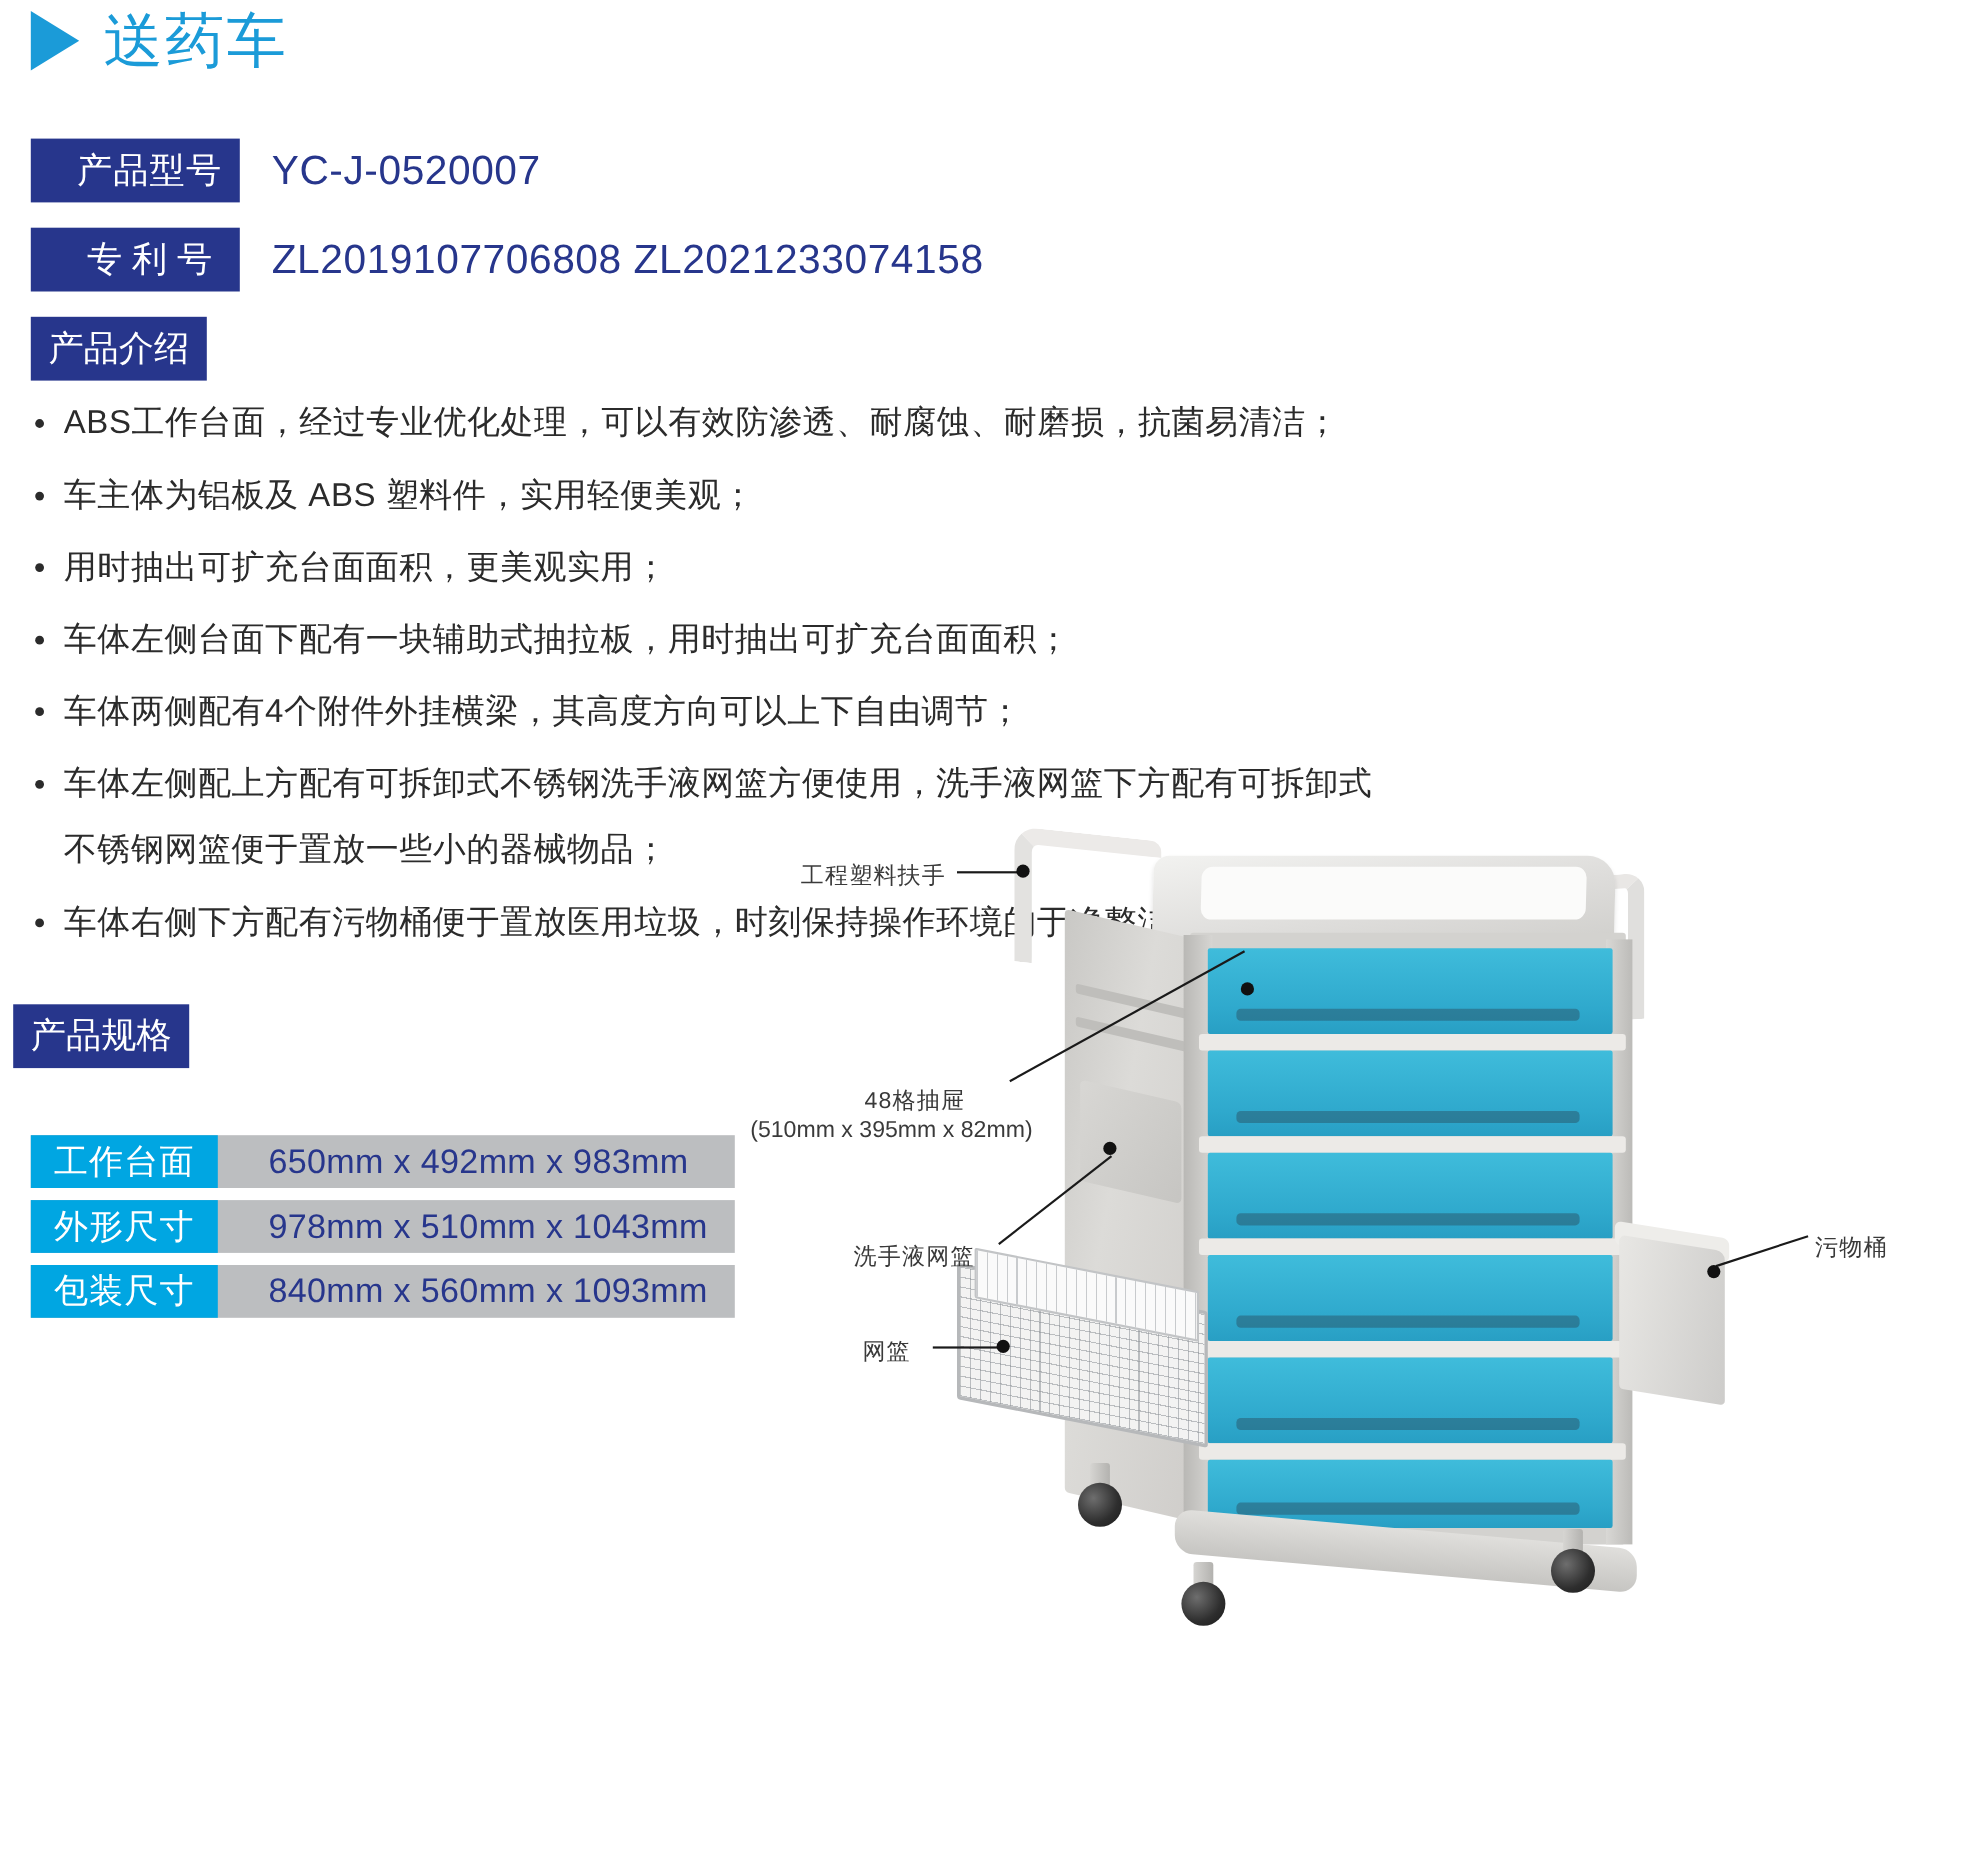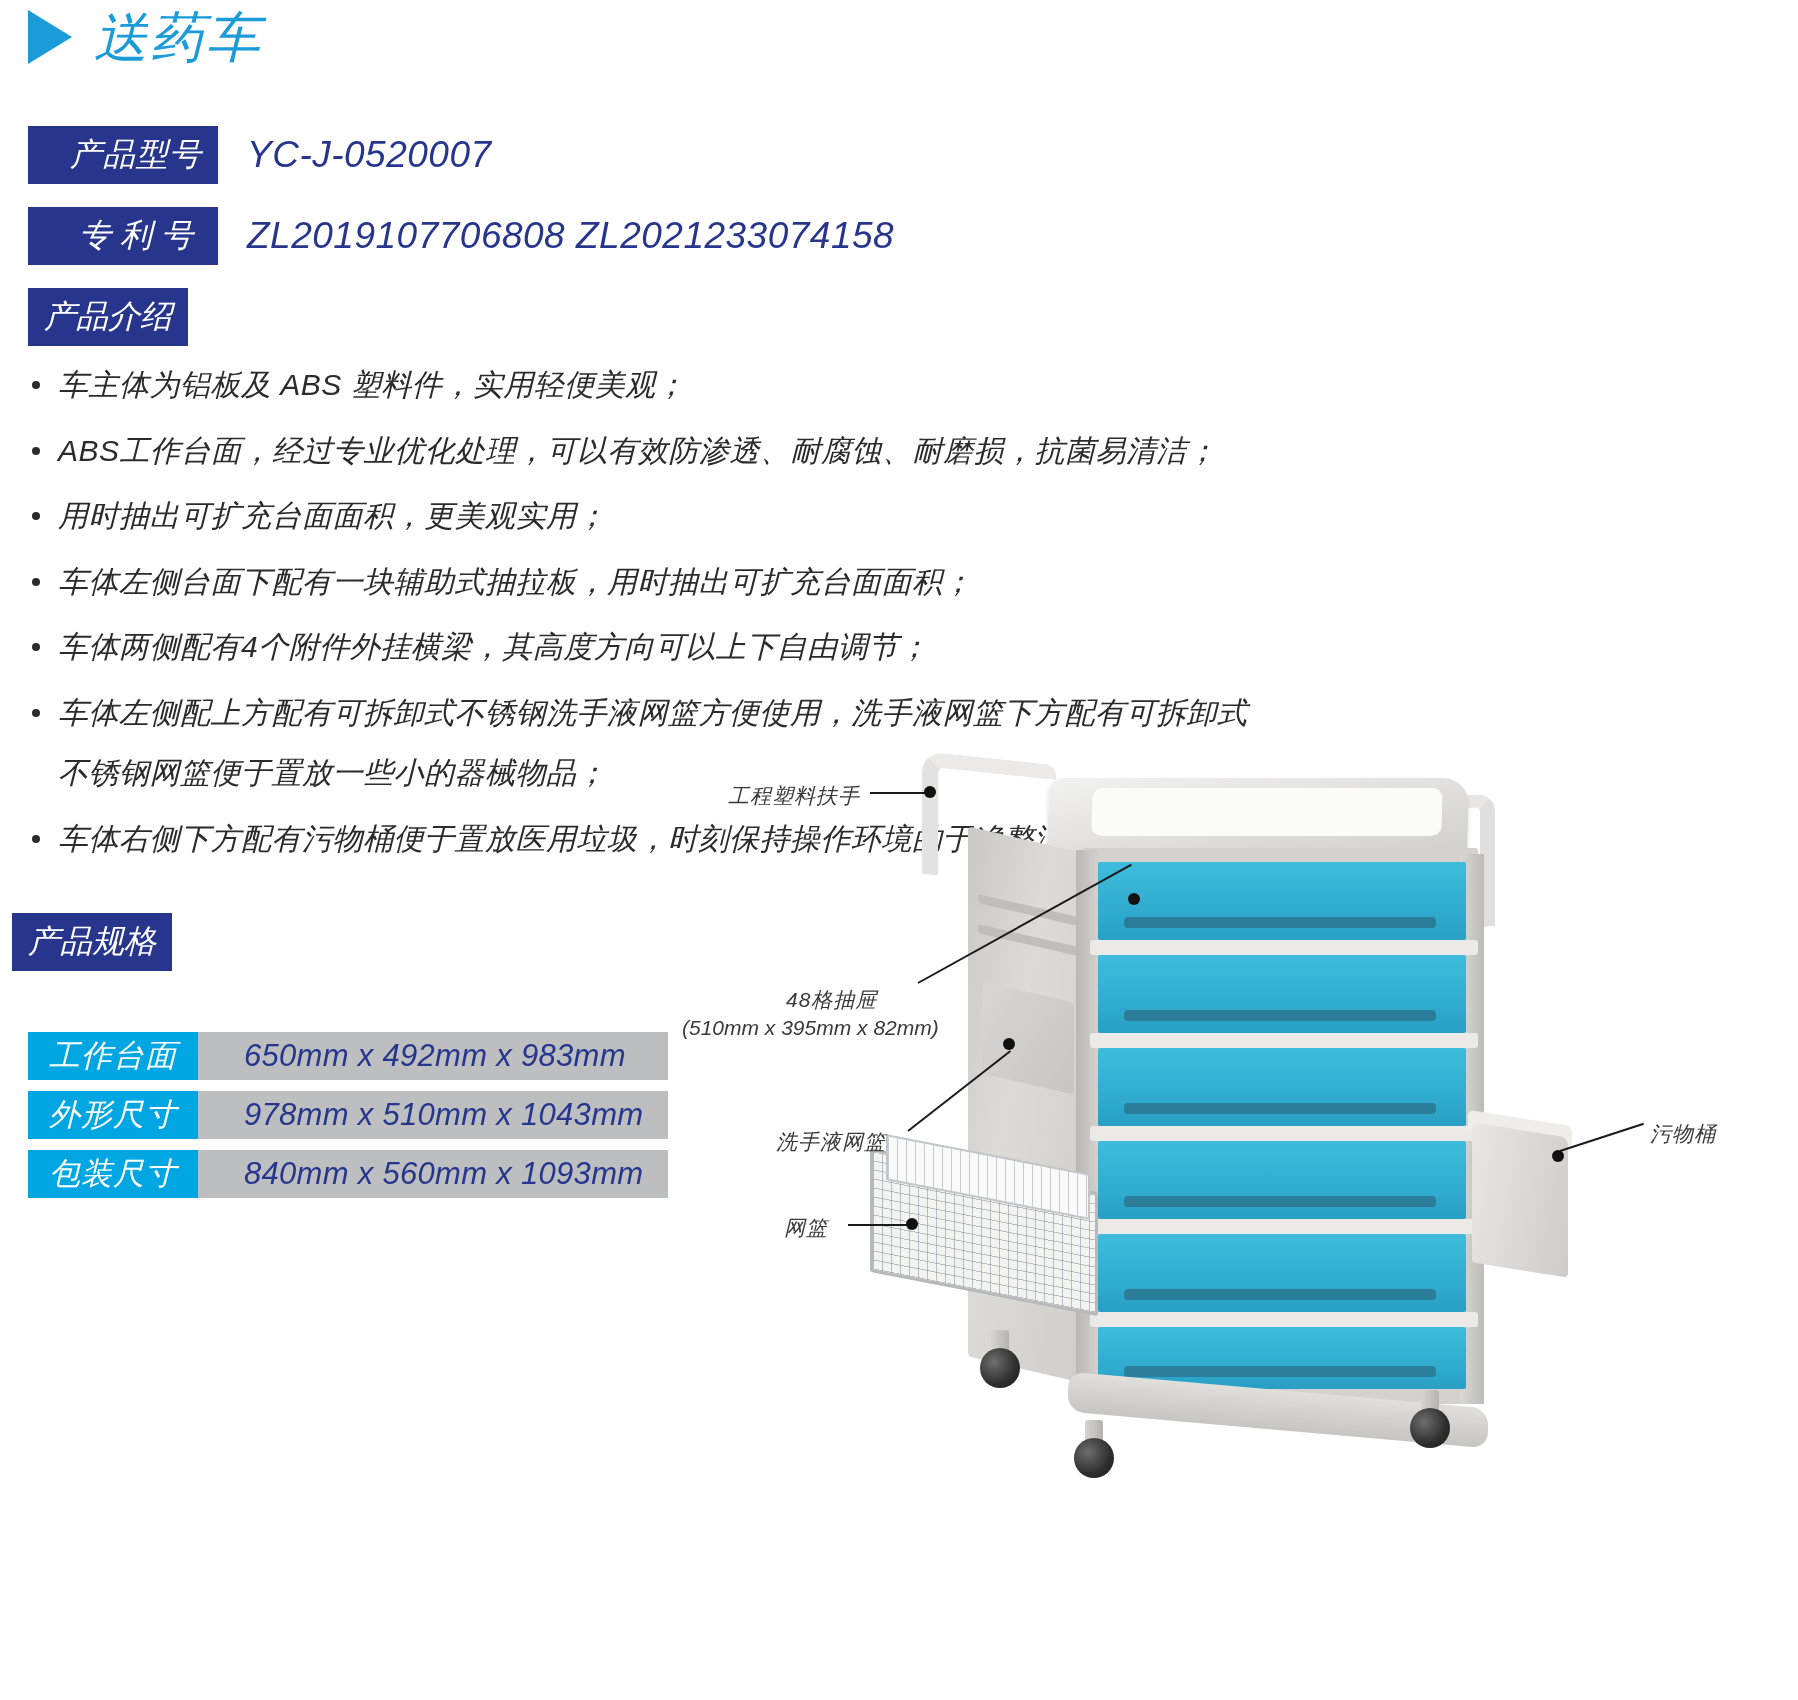--- a/index.html
+++ b/index.html
@@ -10,21 +10,20 @@
   body {
     font-family: "Liberation Sans", "DejaVu Sans", sans-serif;
     color: #231f20;
   }
   #page {
     position: relative;
     width: 1798px;
     height: 1700px;
     overflow: hidden;
     background: #ffffff;
-    font-style: italic;
   }
 
   
   .title-row {
     position: absolute;
     left: 28px;
     top: 10px;
     display: flex;
     align-items: center;
     gap: 22px;
@@ -395,25 +394,25 @@
   <div class="field-row" id="patent-row">
     <span class="chip wide spaced">专利号</span>
     <span class="field-value">ZL2019107706808   ZL2021233074158</span>
   </div>
 
   <div class="chip" id="intro-chip">产品介绍</div>
 
   <div id="bullets">
     <div class="bullet">
       <span class="dot"></span>
+      <span>ABS工作台面，经过专业优化处理，可以有效防渗透、耐腐蚀、耐磨损，抗菌易清洁；</span>
+    </div>
+    <div class="bullet">
+      <span class="dot"></span>
       <span>车主体为铝板及 ABS 塑料件，实用轻便美观；</span>
-    </div>
-    <div class="bullet">
-      <span class="dot"></span>
-      <span>ABS工作台面，经过专业优化处理，可以有效防渗透、耐腐蚀、耐磨损，抗菌易清洁；</span>
     </div>
     <div class="bullet">
       <span class="dot"></span>
       <span>用时抽出可扩充台面面积，更美观实用；</span>
     </div>
     <div class="bullet">
       <span class="dot"></span>
       <span>车体左侧台面下配有一块辅助式抽拉板，用时抽出可扩充台面面积；</span>
     </div>
     <div class="bullet">

